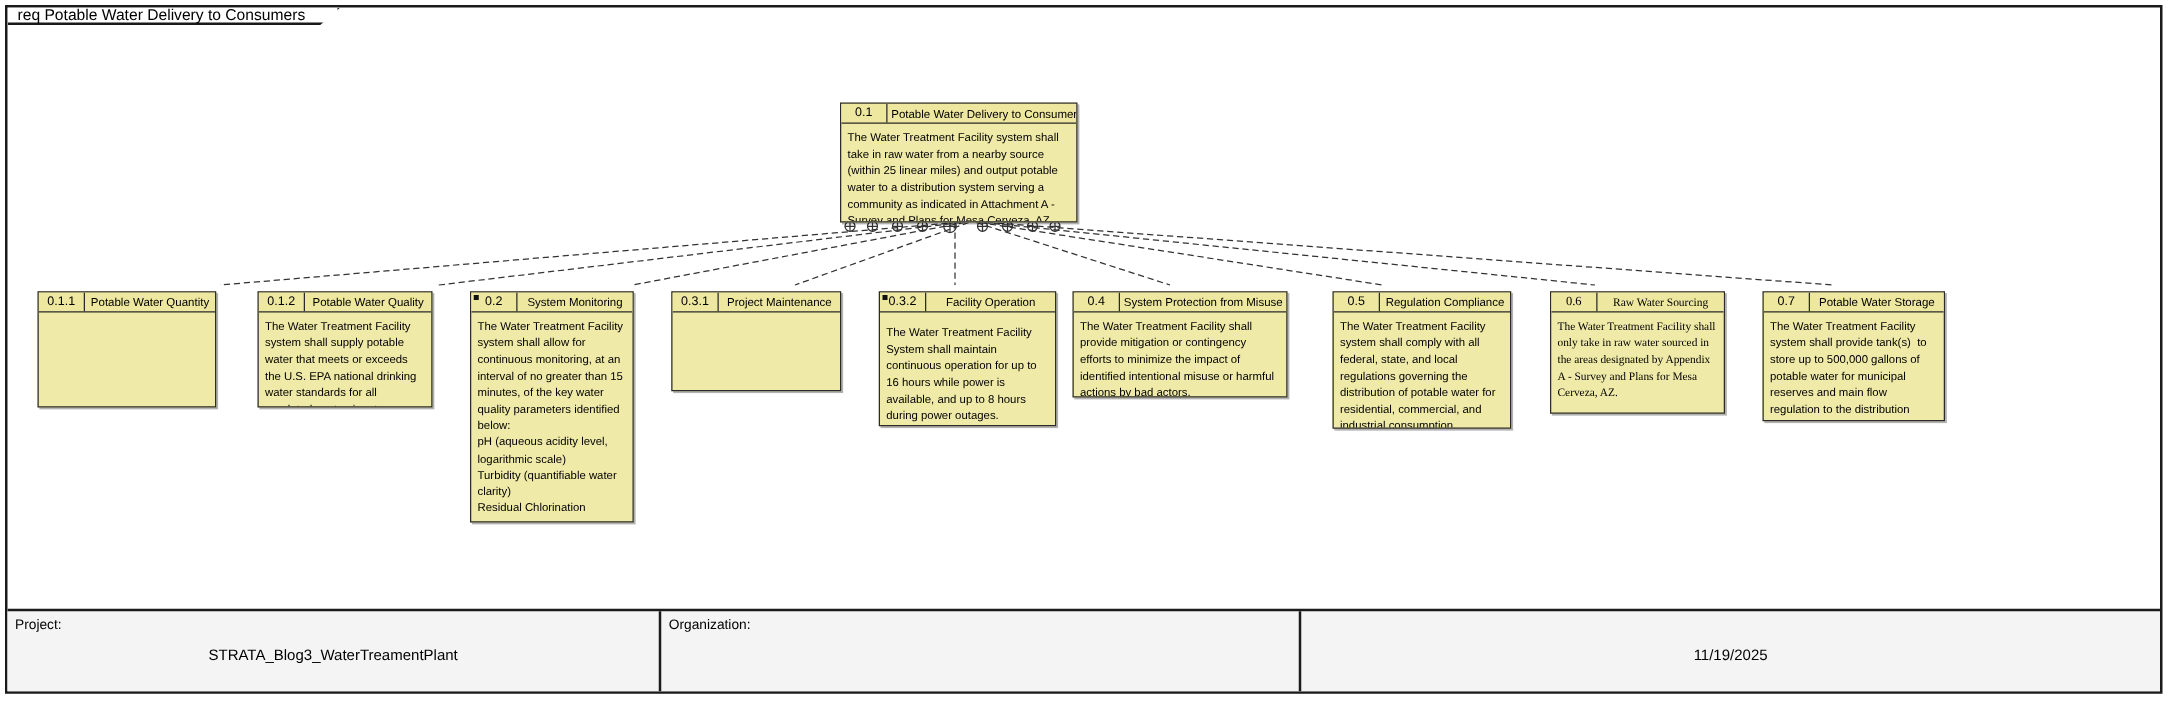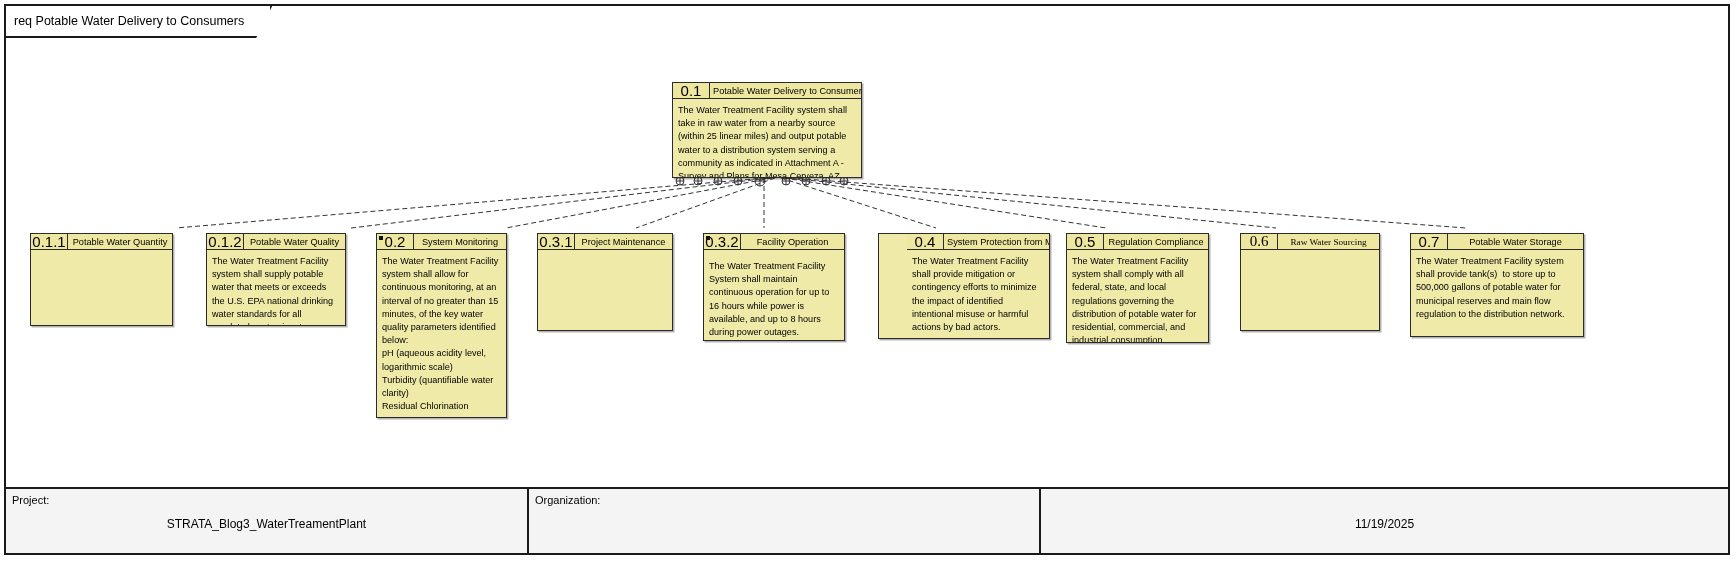--- a/index.html
+++ b/index.html
@@ -12,21 +12,21 @@
   
   #frame{
     position:absolute;left:4px;top:4px;
     width:1726px;height:551px;
     border:2px solid #1a1a1a;
     box-sizing:border-box;
     background:#ffffff;
   }
   #frame-tab{
     position:absolute;left:0;top:0;
-    height:32px;
+    height:14px;
     padding:0 26px 0 8px;
     display:flex;align-items:center;
     border-right:2px solid #1a1a1a;
     border-bottom:2px solid #1a1a1a;
     font-size:12.5px;color:#000;
     white-space:nowrap;
     background:#ffffff;
     box-sizing:border-box;
     clip-path:polygon(0 0,100% 0,calc(100% - 16px) 100%,0 100%);
   }
@@ -47,21 +47,21 @@
     display:flex;align-items:stretch;
     height:15px;
     border-bottom:1.2px solid #2b2b2b;
     background:#eee79f;
     position:relative;
   }
   .req-id{
     width:36px;min-width:36px;
     border-right:1.2px solid #2b2b2b;
     display:flex;align-items:center;justify-content:center;
-    font-size:15px;color:#000;
+    font-size:10px;color:#000;
   }
   .req-name{
     flex:1;
     display:flex;align-items:center;justify-content:center;
     font-size:9.2px;color:#000;
     padding:0 3px;
     white-space:nowrap;
   }
   .marker{
     position:absolute;left:1.5px;top:1.5px;
@@ -184,39 +184,39 @@
         <div class="req-name">System Monitoring</div>
       </div>
       <div class="req-body">
         <div>The Water Treatment Facility system shall allow for continuous monitoring, at an interval of no greater than 15 minutes, of the key water quality parameters identified below:
 pH (aqueous acidity level, logarithmic scale)
 Turbidity (quantifiable water clarity)
 Residual Chlorination</div>
       </div>
     </div>
 
-    <div class="req" style="left:531px;top:227px;width:136px;height:98px;text-align:center;">
+    <div class="req" style="left:531px;top:227px;width:136px;height:80px;text-align:center;">
       <div class="req-head">
         <div class="req-id">0.3.1</div>
         <div class="req-name">Project Maintenance</div>
       </div>
     </div>
 
     <div class="req" style="left:697px;top:227px;width:142px;height:108px;">
       <div class="marker"></div>
       <div class="req-head">
         <div class="req-id">0.3.2</div>
         <div class="req-name">Facility Operation</div>
       </div>
       <div class="req-body" style="padding-top:10px;">
         <div>The Water Treatment Facility System shall maintain continuous operation for up to 16 hours while power is available, and up to 8 hours during power outages.</div>
       </div>
     </div>
 
-    <div class="req" style="left:872px;top:227px;width:172px;height:106px;padding-left:28px;">
+    <div class="req" style="left:852px;top:227px;width:172px;height:85px;">
       <div class="req-head">
         <div class="req-id">0.4</div>
         <div class="req-name">System Protection from Misuse</div>
       </div>
       <div class="req-body">
         <div>The Water Treatment Facility shall provide mitigation or contingency efforts to minimize the impact of identified intentional misuse or harmful actions by bad actors.</div>
       </div>
     </div>
 
     <div class="req" style="left:1060px;top:227px;width:143px;height:110px;">
@@ -227,23 +227,26 @@
       <div class="req-body">
         <div>The Water Treatment Facility system shall comply with all federal, state, and local regulations governing the distribution of potable water for residential, commercial, and industrial consumption.</div>
       </div>
     </div>
 
     <div class="req" style="left:1234px;top:227px;width:140px;height:98px;font-family:Liberation Serif, serif;">
       <div class="req-head">
         <div class="req-id">0.6</div>
         <div class="req-name">Raw Water Sourcing</div>
       </div>
-    </div>
-
-    <div class="req" style="left:1404px;top:227px;width:174px;height:104px;">
+      <div class="req-body">
+        <div>The Water Treatment Facility shall only take in raw water sourced in the areas designated by Appendix A - Survey and Plans for Mesa Cerveza, AZ.</div>
+      </div>
+    </div>
+
+    <div class="req" style="left:1404px;top:227px;width:146px;height:104px;">
       <div class="req-head">
         <div class="req-id">0.7</div>
         <div class="req-name">Potable Water Storage</div>
       </div>
       <div class="req-body">
         <div>The Water Treatment Facility system shall provide tank(s)  to store up to 500,000 gallons of potable water for municipal reserves and main flow regulation to the distribution network.</div>
       </div>
     </div>
 
   </div>

